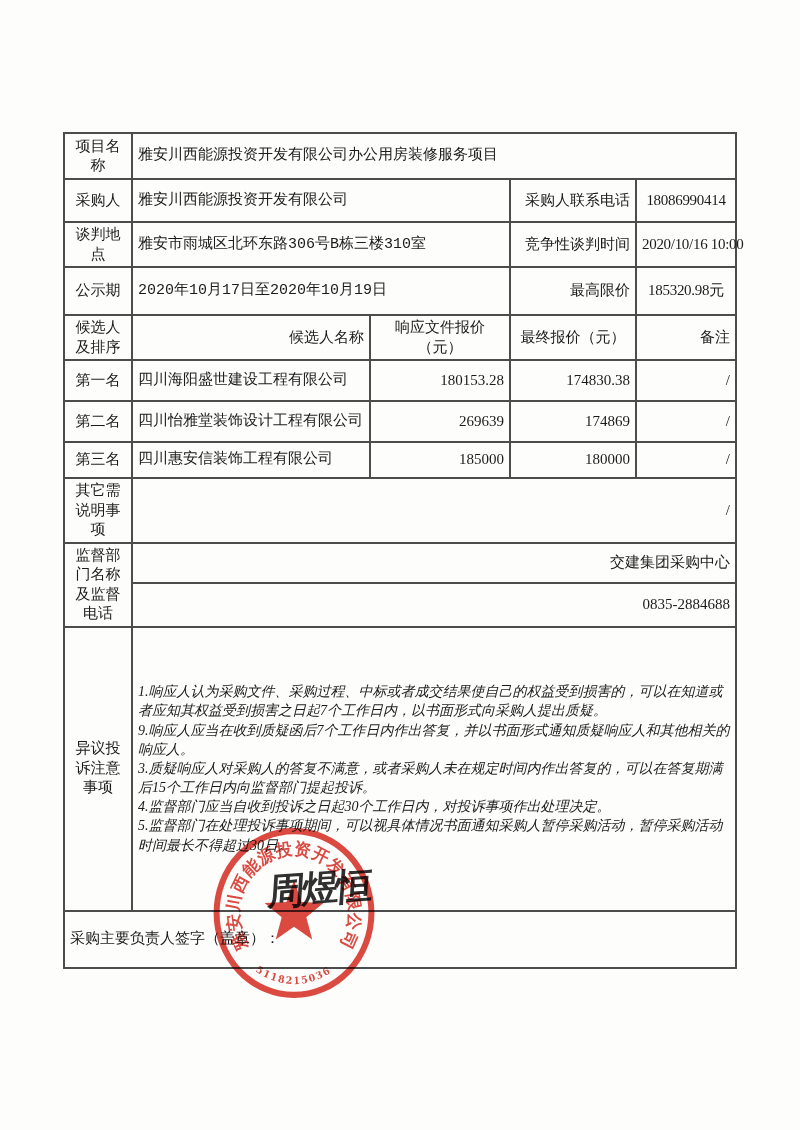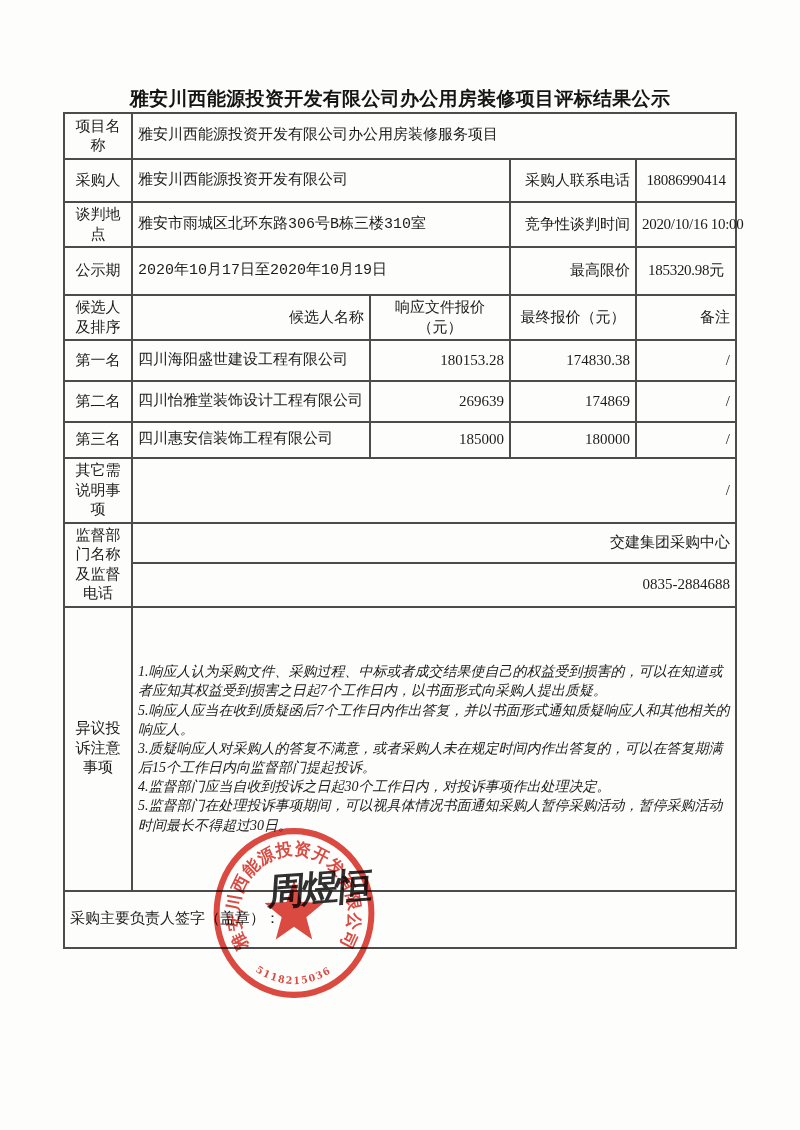--- a/index.html
+++ b/index.html
@@ -9,21 +9,21 @@
     background:#fdfdfc;
     font-family:"Liberation Serif","DejaVu Serif",serif;
     color:#1b1b1b;
   }
   .doc-title {
     position:absolute; top:86px; left:0; right:0;
     text-align:center; font-size:19px; font-weight:bold;
     letter-spacing:0.3px; color:#141414;
   }
   table.results {
-    position:absolute; left:63px; top:112px; width:672px;
+    position:absolute; left:63px; top:132px; width:672px;
     border-collapse:collapse; table-layout:fixed;
   }
   table.results td {
     border:2px solid #4c4c4c; font-size:15px; color:#1b1b1b;
     padding:2px 5px; vertical-align:middle; line-height:1.3;
     word-break:break-all;
   }
   td.lbl   { text-align:center; padding:2px 1px; }
   td.left  { text-align:left; padding-left:8px;font-family:Liberation Mono, monospace; }
   td.ctr   { text-align:right; }
@@ -44,21 +44,20 @@
     mix-blend-mode:multiply; opacity:.92; pointer-events:none;
   }
   .seal svg { width:100%; height:100%; }
   .seal text { font-family:"DejaVu Serif","Liberation Serif",serif; font-weight:bold; }
 </style>
 </head>
 <body>
 
 <div class="page">
 
-  <div class="doc-title">雅安川西能源投资开发有限公司办公用房装修项目评标结果公示</div>
 
   <table class="results">
     <colgroup>
       <col style="width:68px">
         <col style="width:238px">
         <col style="width:140px">
         <col style="width:126px">
         <col style="width:100px">
     </colgroup>
 
@@ -131,21 +130,21 @@
       <td class="ctr" colspan="4">交建集团采购中心</td>
     </tr>
     <tr style="height:42px">
       <td class="ctr" colspan="4">0835-2884688</td>
     </tr>
 
     <tr style="height:284px">
       <td class="lbl">异议投诉注意事项</td>
       <td class="obj-cell" colspan="4">
         <div class="obj-item">1.响应人认为采购文件、采购过程、中标或者成交结果使自己的权益受到损害的，可以在知道或者应知其权益受到损害之日起7个工作日内，以书面形式向采购人提出质疑。</div>
-        <div class="obj-item">5.响应人应当在收到质疑函后7个工作日内作出答复，并以书面形式通知质疑响应人和其他相关的响应人。</div>
+        <div class="obj-item">9.响应人应当在收到质疑函后7个工作日内作出答复，并以书面形式通知质疑响应人和其他相关的响应人。</div>
         <div class="obj-item">3.质疑响应人对采购人的答复不满意，或者采购人未在规定时间内作出答复的，可以在答复期满后15个工作日内向监督部门提起投诉。</div>
         <div class="obj-item">4.监督部门应当自收到投诉之日起30个工作日内，对投诉事项作出处理决定。</div>
         <div class="obj-item">5.监督部门在处理投诉事项期间，可以视具体情况书面通知采购人暂停采购活动，暂停采购活动时间最长不得超过30日。</div>
       </td>
     </tr>
 
     <tr style="height:57px">
       <td class="sig-cell" colspan="5">
         <span>采购主要负责人签字（盖章）：</span>
       </td>

